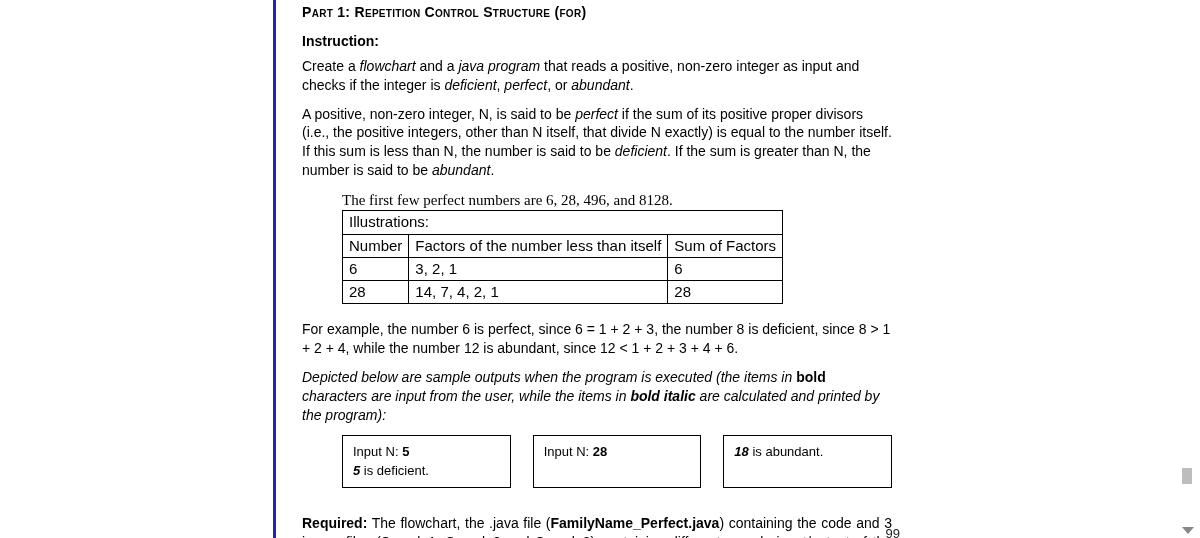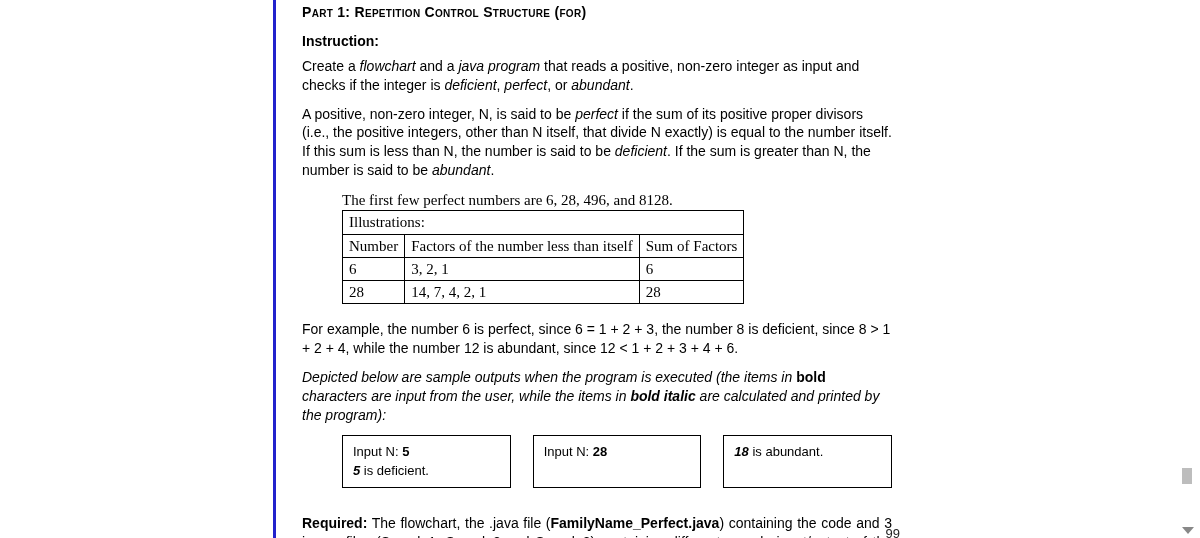--- a/index.html
+++ b/index.html
@@ -47,21 +47,21 @@
   }
   .para { margin-bottom: 10px; }
   .ital { font-style: italic; }
   .serif {
     font-family: "Times New Roman", Times, serif;
     font-size: 15px;
   }
   .indent { margin-left: 40px; }
   table.illus {
     border-collapse: collapse;
-    font-family: Liberation Serif, serif;
+    font-family: Liberation Sans, sans-serif;
     font-size: 15px;
   }
   table.illus th, table.illus td {
     border: 1px solid #000;
     padding: 1px 6px;
     text-align: left;
     font-weight: normal;
   }
   table.illus .spanhead {
     border-right: 1px solid #000;

